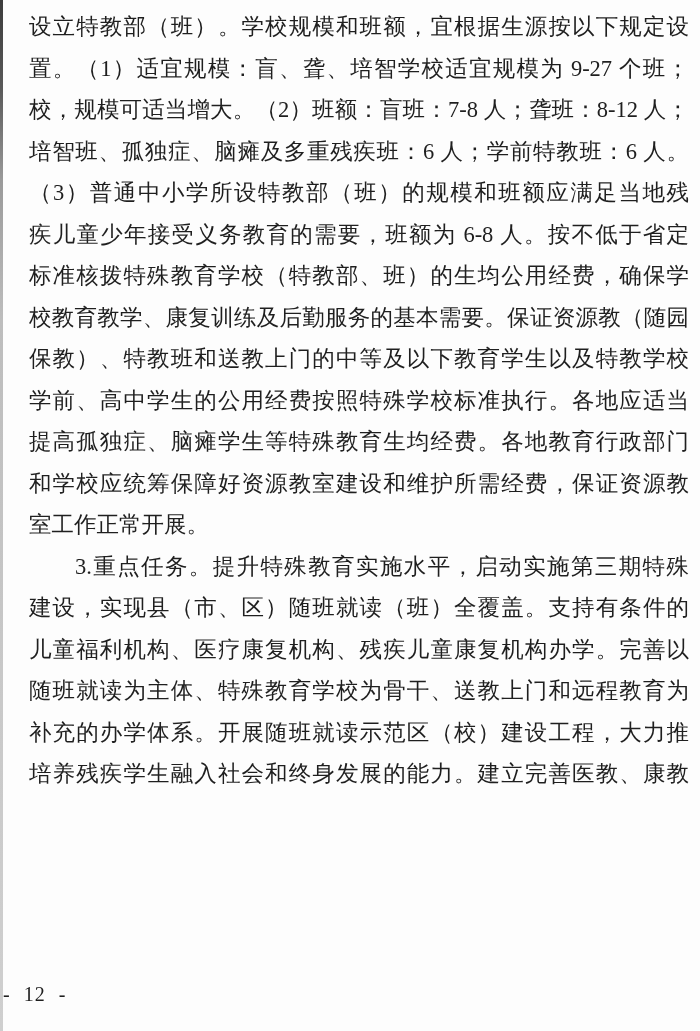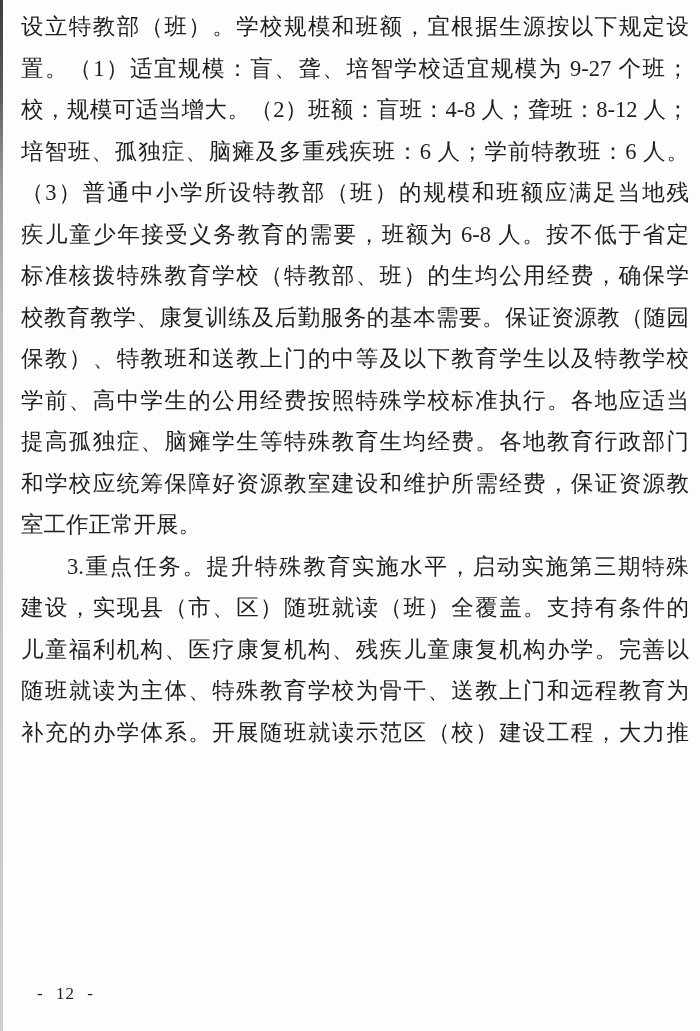--- a/index.html
+++ b/index.html
@@ -38,55 +38,57 @@
     color: var(--text-color, #1f1f1f);
   }
   .line {
     height: 41.5px;
     line-height: 41.5px;
     font-size: 22.5px;
     overflow: hidden;
     text-align: justify;
     text-justify: inter-character;
     letter-spacing: 0;
+    margin-left: 8px;
   }
   .line.fill   { text-align-last: justify; }
   .line.nofill { text-align-last: left; font-family: Liberation Serif, serif; }
   .line.indent { padding-left: 46px; }
   .bold { font-weight: 400; }
   .footer {
     position: absolute;
-    left: 37px;
+    left: 3px;
     top: 981px;
-    font-size: 17px;
+    font-size: 20px;
     line-height: 26px;
     color: var(--text-color, #1f1f1f);
     word-spacing: 7px;
     letter-spacing: 1px;
   }
 </style>
 </head>
 <body>
 
 <div class="page">
   <div class="edge-left"></div>
   <div class="text-block">
       <div class="line fill"><span>设立特教部（班）。学校规模和班额，宜根据生源按以下规定设</span></div>
       <div class="line fill"><span>置。（1）适宜规模：盲、聋、培智学校适宜规模为 9-27 个班；</span></div>
-      <div class="line fill"><span>校，规模可适当增大。（2）班额：盲班：4-8 人；聋班：8-12 人；</span></div>
+      <div class="line fill"><span>校，规模可适当增大。（2）班额：盲班：7-8 人；聋班：8-12 人；</span></div>
       <div class="line fill"><span>培智班、孤独症、脑瘫及多重残疾班：6 人；学前特教班：6 人。</span></div>
       <div class="line fill"><span>（3）普通中小学所设特教部（班）的规模和班额应满足当地残</span></div>
       <div class="line fill"><span>疾儿童少年接受义务教育的需要，班额为 6-8 人。按不低于省定</span></div>
       <div class="line fill"><span>标准核拨特殊教育学校（特教部、班）的生均公用经费，确保学</span></div>
       <div class="line fill"><span>校教育教学、康复训练及后勤服务的基本需要。保证资源教（随园</span></div>
       <div class="line fill"><span>保教）、特教班和送教上门的中等及以下教育学生以及特教学校</span></div>
       <div class="line fill"><span>学前、高中学生的公用经费按照特殊学校标准执行。各地应适当</span></div>
       <div class="line fill"><span>提高孤独症、脑瘫学生等特殊教育生均经费。各地教育行政部门</span></div>
       <div class="line fill"><span>和学校应统筹保障好资源教室建设和维护所需经费，保证资源教</span></div>
       <div class="line nofill"><span>室工作正常开展。</span></div>
       <div class="line fill indent"><span class="bold">3.重点任务。</span><span>提升特殊教育实施水平，启动实施第三期特殊</span></div>
       <div class="line fill"><span>建设，实现县（市、区）随班就读（班）全覆盖。支持有条件的</span></div>
       <div class="line fill"><span>儿童福利机构、医疗康复机构、残疾儿童康复机构办学。完善以</span></div>
       <div class="line fill"><span>随班就读为主体、特殊教育学校为骨干、送教上门和远程教育为</span></div>
       <div class="line fill"><span>补充的办学体系。开展随班就读示范区（校）建设工程，大力推</span></div>
+      <div class="line fill"><span>培养残疾学生融入社会和终身发展的能力。建立完善医教、康教</span></div>
     </div>
   <div class="footer">- 12 -</div>
 </div>
 
 </body></html>

